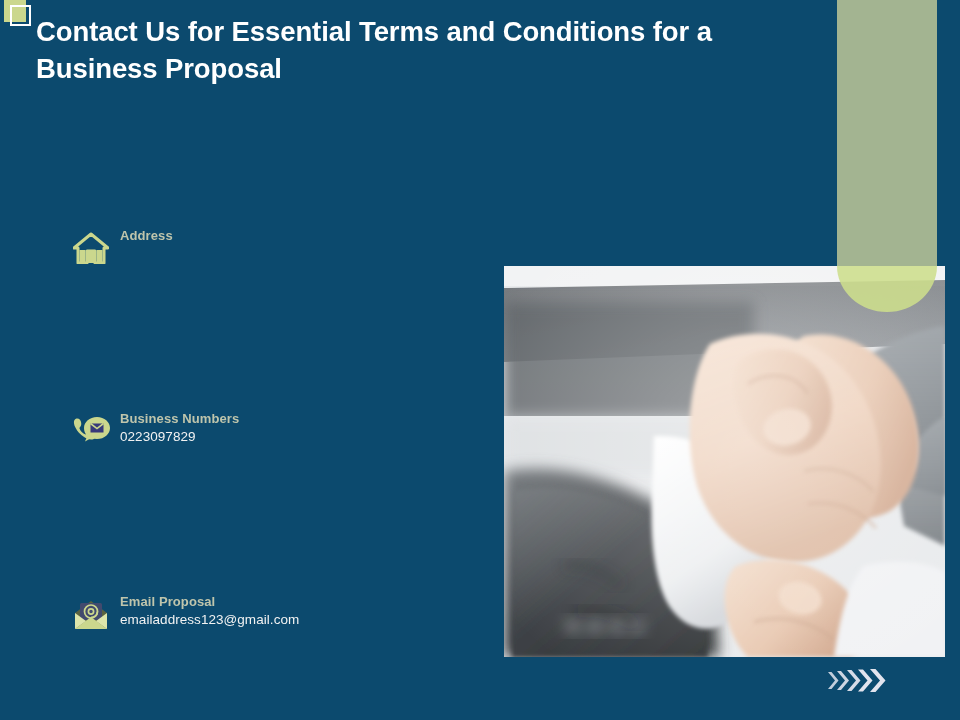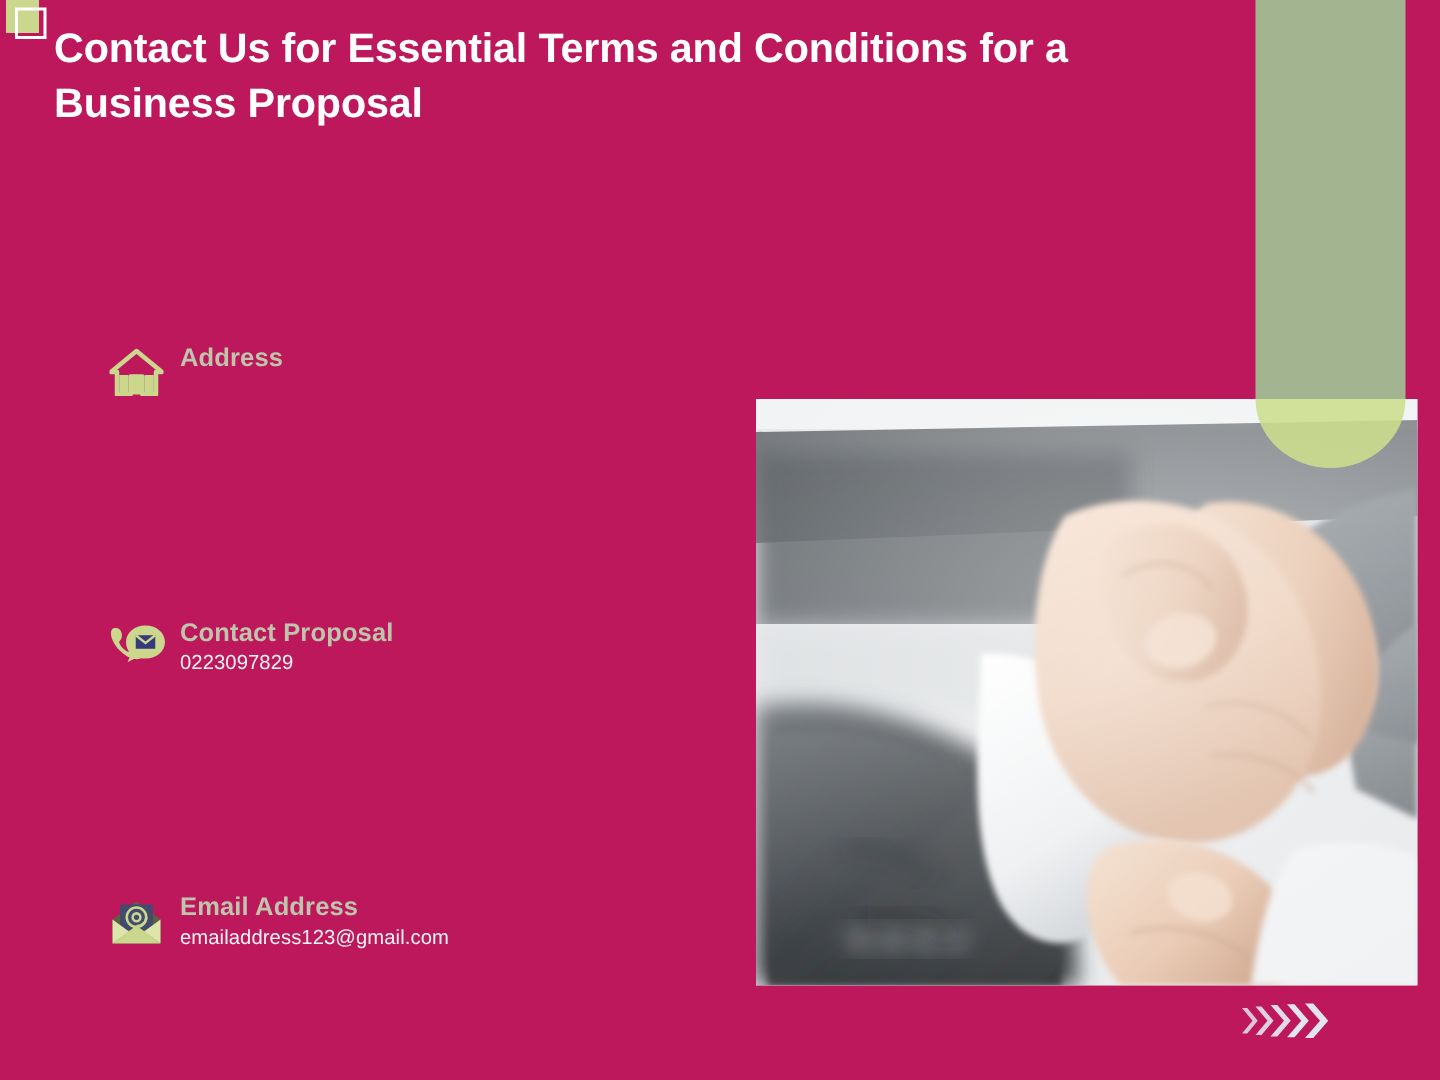--- a/index.html
+++ b/index.html
@@ -8,21 +8,21 @@
     background: #ffffff;
   }
   body {
     font-family: "Liberation Sans", sans-serif;
   }
 
   .slide {
     position: relative;
     width: 960px;
     height: 720px;
-    background: #be185d;
+    background: #0c4a6e;
     overflow: hidden;
     text-decoration: underline;
   }
 
   
   .deco-square-green {
     position: absolute;
     left: 4px;
     top: 0px;
     width: 22px;
@@ -100,21 +100,21 @@
     flex: 0 0 58px;
     display: flex;
     align-items: center;
     justify-content: center;
     padding-top: 4px;
   }
   .contact-text { padding-top: 0px; }
 
   .contact-label {
     color: #bfc5ac;
-    font-size: 17px;
+    font-size: 13px;
     font-weight: bold;
     line-height: 1.25;
     letter-spacing: 0.1px;
   }
   .contact-value {
     color: #f2f2f2;
     font-size: 13.5px;
     font-weight: normal;
     line-height: 1.5;
     letter-spacing: 0.05px;
@@ -273,21 +273,21 @@
 
         <path d="M26 2 C33.5 2 39 7 39 13 C39 19 33.5 24 26 24
                  C24 24 22 23.7 20.4 23.1 L14 26.5 L16.4 20.8
                  C14 18.8 13 16 13 13 C13 7 18.5 2 26 2 Z" fill="#cbd78d"></path>
 
         <rect x="19.5" y="8.5" width="13" height="9" fill="#37397a"></rect>
         <path d="M19.5 8.5 L26 13.6 L32.5 8.5" fill="none" stroke="#cbd78d" stroke-width="1.6"></path>
       </svg>
     </div>
     <div class="contact-text">
-      <div class="contact-label">Contact Proposal</div>
+      <div class="contact-label">Business Numbers</div>
       <div class="contact-value">0223097829</div>
     </div>
   </div>
 
   <div class="contact-row r3">
     <div class="contact-icon">
       <svg width="38" height="34" viewBox="0 0 38 34" xmlns="http://www.w3.org/2000/svg">
 
         <path d="M3 31 L3 15 L19 3 L35 15 L35 31 Z" fill="#5a6240"></path>
 
@@ -295,21 +295,21 @@
         <circle cx="19" cy="13.5" r="6.5" fill="none" stroke="#cbd78d" stroke-width="1.7"></circle>
         <circle cx="19" cy="13.5" r="2.6" fill="none" stroke="#cbd78d" stroke-width="1.7"></circle>
         <path d="M25.5 13.5 C25.5 18 21 19.5 19 19.3" fill="none" stroke="#cbd78d" stroke-width="1.7"></path>
 
         <path d="M3 31 L19 19 L35 31 Z" fill="#cbd78d"></path>
         <path d="M3 15 L3 31 L14 23 Z" fill="#dde5ab"></path>
         <path d="M35 15 L35 31 L24 23 Z" fill="#dde5ab"></path>
       </svg>
     </div>
     <div class="contact-text">
-      <div class="contact-label">Email Address</div>
+      <div class="contact-label">Email Proposal</div>
       <div class="contact-value">emailaddress123@gmail.com</div>
     </div>
   </div>
 
   <div class="chevrons">
     <svg width="60" height="26" viewBox="0 0 60 26" xmlns="http://www.w3.org/2000/svg">
       <g fill="#e2e4ee">
         <path d="M2 4 L9 12.5 L2 21 L5.5 21 L12.5 12.5 L5.5 4 Z" opacity="0.85"></path>
         <path d="M11 3 L19 12.5 L11 22 L15 22 L23 12.5 L15 3 Z" opacity="0.9"></path>
         <path d="M21 2 L30 12.5 L21 23 L25.5 23 L34.5 12.5 L25.5 2 Z" opacity="0.95"></path>

